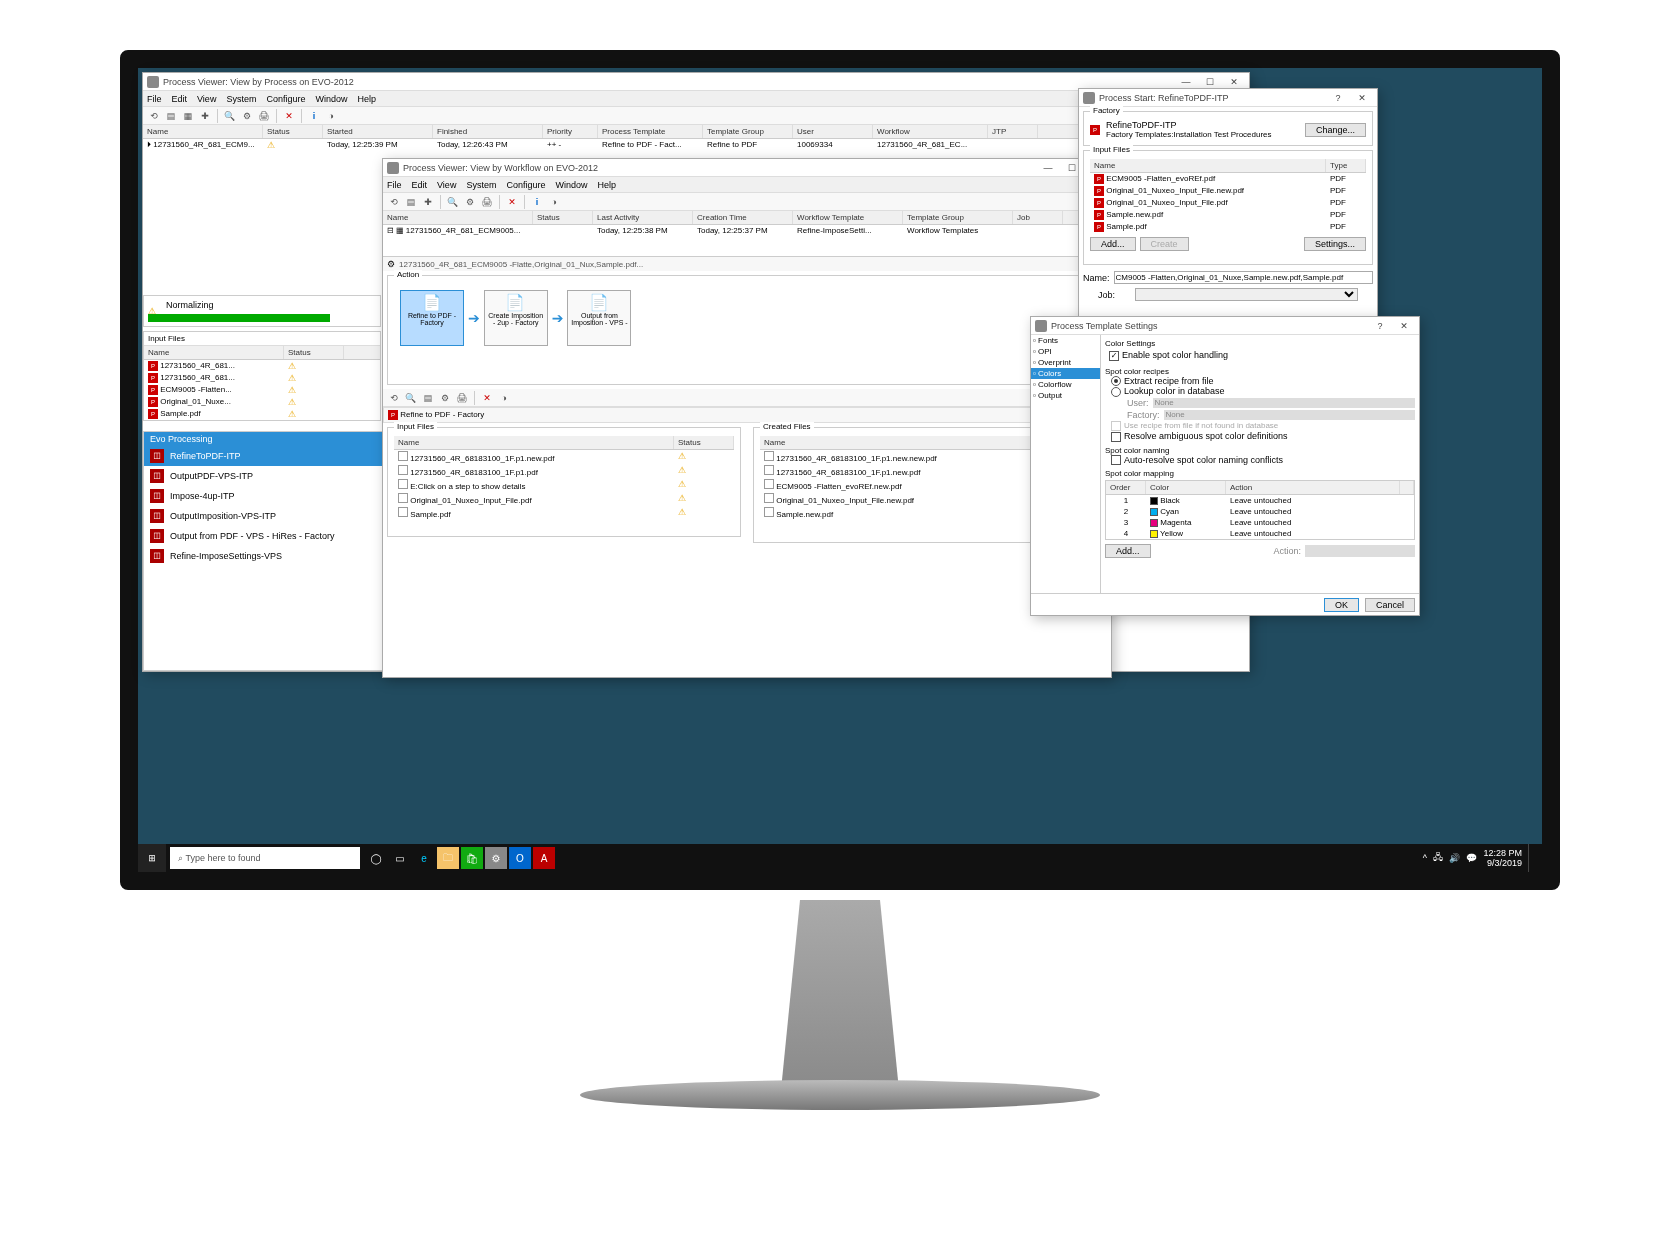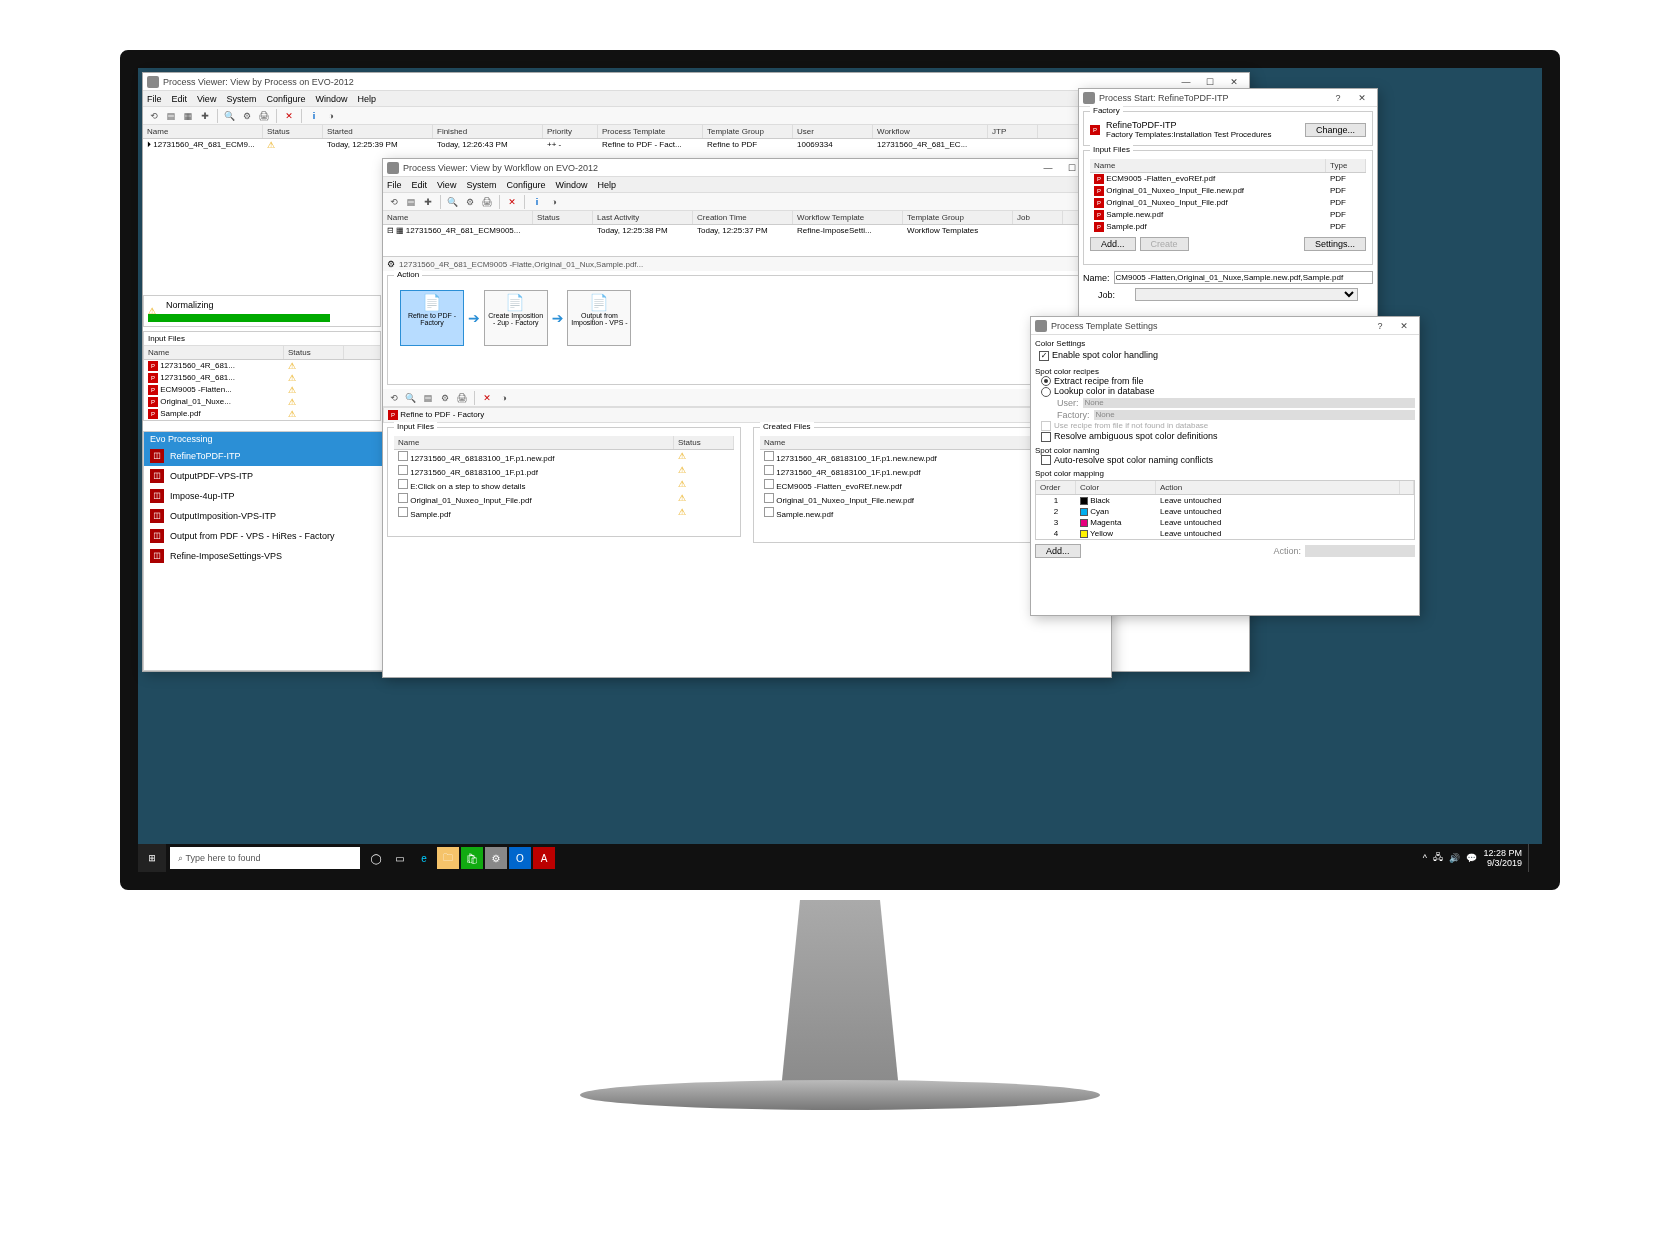--- a/index.html
+++ b/index.html
@@ -393,20 +393,28 @@
 <div class="win" style="left:892px; top:248px; width:390px; height:300px;">
   <div class="titlebar">
     <span class="icon" style="background:#888"></span>
     <span>Process Template Settings</span>
     <div class="controls">
       <span>?</span>
       <span>✕</span>
     </div>
   </div>
   <div style="display:flex; height:258px">
+    <div style="width:70px; border-right:1px solid #ccc; background:#fff; font-size:8px" id="settings-tree">
+            <div style="padding:1px 2px;">▫ Fonts</div>
+            <div style="padding:1px 2px;">▫ OPI</div>
+            <div style="padding:1px 2px;">▫ Overprint</div>
+            <div style="padding:1px 2px;background:#2b8fd6;color:#fff">▫ Colors</div>
+            <div style="padding:1px 2px;">▫ Colorflow</div>
+            <div style="padding:1px 2px;">▫ Output</div>
+          </div>
     <div style="flex:1; padding:4px; overflow:hidden">
       <div style="font-size:8px">Color Settings</div>
       <div style="padding:2px 4px"><span class="check on"></span><span>Enable spot color handling</span></div>
       <div style="font-size:8px; margin-top:4px">Spot color recipes</div>
       <div style="padding-left:6px">
         <div><span class="radio on"></span><span>Extract recipe from file</span></div>
         <div><span class="radio"></span><span>Lookup color in database</span></div>
         <div style="display:flex; gap:4px; padding:1px 0 1px 16px; color:#888">
                 <span>User:</span>
                 <div style="flex:1; background:#ddd; font-size:8px; padding:0 2px">None</div>
@@ -455,20 +463,24 @@
                 </div>
               </div>
       </div>
       <div style="display:flex; gap:4px; margin-top:4px; align-items:center">
         <button class="btn">Add...</button>
         <span style="margin-left:auto; color:#888">Action:</span>
         <div style="width:110px; height:12px; background:#ddd"></div>
       </div>
     </div>
   </div>
+  <div style="border-top:1px solid #ccc; padding:4px; display:flex; justify-content:flex-end; gap:6px">
+    <button class="btn def">OK</button>
+    <button class="btn">Cancel</button>
+  </div>
 </div>
 
 <div class="taskbar">
   <div class="start">⊞</div>
   <div class="search">
     <span>⌕</span>&nbsp;
     <span>Type here to found</span>
   </div>
   <span class="task-icon">◯</span>
   <span class="task-icon">▭</span>

